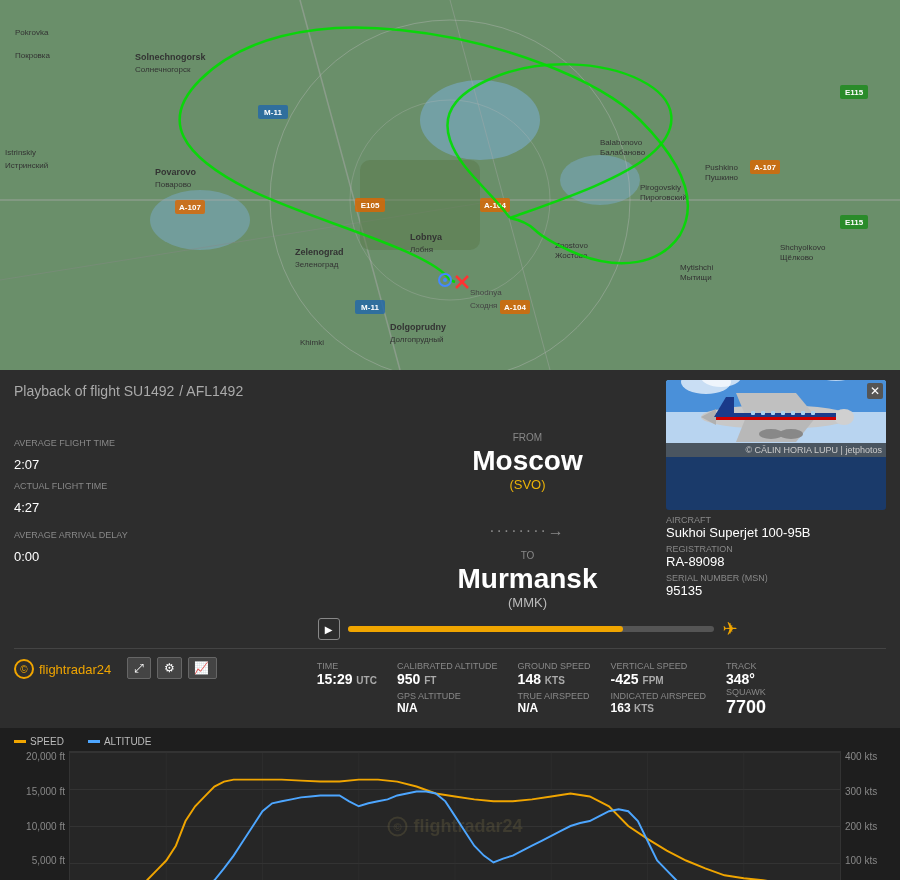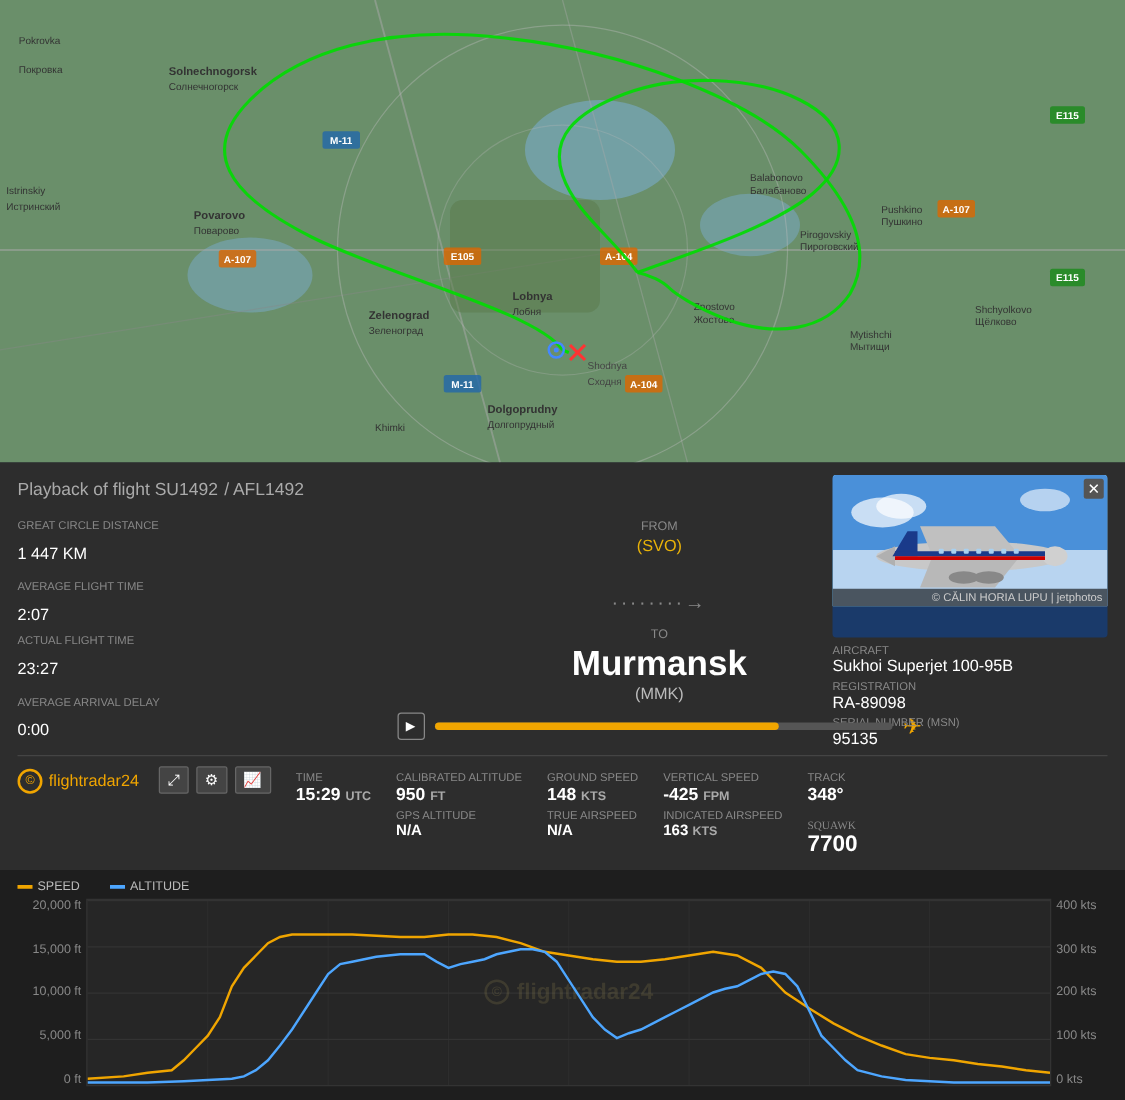--- a/index.html
+++ b/index.html
@@ -33,21 +33,21 @@
       background: #2d2d2d;
       color: #fff;
       padding: 10px 14px 0 14px;
       position: relative;
     }
 
     .panel-title {
       font-size: 18px;
       font-weight: bold;
       color: #ffffff;
-      margin-bottom: 10px;
+      margin-bottom: 26px;
     }
 
     .panel-title span {
       font-weight: normal;
       color: #aaa;
       font-size: 14px;
     }
 
     .flight-meta {
       display: flex;
@@ -166,26 +166,27 @@
       top: 10px;
       width: 220px;
       height: 130px;
       background: #1a3a6a;
       border-radius: 3px;
       overflow: hidden;
     }
 
     .aircraft-photo-img {
       width: 100%;
-      height: 105px;
+      height: 77px;
       background: linear-gradient(160deg, #3a7acc 0%, #87ceeb 50%, #b8d4f0 100%);
       position: relative;
       display: flex;
       align-items: flex-end;
       justify-content: center;
+      border-radius: 18px;
     }
 
     .photo-credit {
       position: absolute;
       bottom: 0;
       left: 0;
       right: 0;
       background: rgba(0,0,0,0.6);
       font-size: 9px;
       color: #ccc;
@@ -589,42 +590,39 @@
       <span class="ac-val">95135</span>
     </div>
   </div>
 
   <div class="panel-title">
     <span>Playback of flight SU1492</span> <span>/ AFL1492</span>
   </div>
 
   <div class="flight-meta">
     <div class="meta-left">
-      <div>
-        <span style="font-size:9px;color:#888;text-transform:uppercase;">GREAT CIRCLE DISTANCE</span><br>
-        <span class="val">1 447 KM</span>
-      </div>
       <div style="margin-top:6px">
         <span style="font-size:9px;color:#888;text-transform:uppercase;">AVERAGE FLIGHT TIME</span><br>
         <span class="val">2:07</span>
       </div>
       <div style="margin-top:0">
         <span style="font-size:9px;color:#888;text-transform:uppercase;">ACTUAL FLIGHT TIME</span><br>
-        <span class="val">23:27</span>
+        <span class="val">4:27</span>
       </div>
       <div style="margin-top:6px">
         <span style="font-size:9px;color:#888;text-transform:uppercase;">AVERAGE ARRIVAL DELAY</span><br>
         <span class="val">0:00</span>
       </div>
     </div>
 
     <div class="meta-center">
       <div class="route-row">
         <div class="airport-from">
           <div class="airport-label">FROM</div>
+          <div class="airport-from city" style="font-size:28px;font-weight:bold;color:#fff;">Moscow</div>
           <div class="airport-from code" style="font-size:13px;color:#eab308;">(SVO)</div>
         </div>
         <div class="arrow-dots">········→</div>
         <div class="airport-to">
           <div class="airport-label">TO</div>
           <div style="font-size:28px;font-weight:bold;color:#fff;">Murmansk</div>
           <div style="font-size:13px;color:#bbb;">(MMK)</div>
         </div>
       </div>
 
@@ -644,21 +642,21 @@
         <div class="fr-icon">©</div>
         <span>flightradar24</span>
       </div>
     </div>
     <div style="display:flex; gap:6px; align-items:center; margin-right:20px; padding-top:2px;">
       <button class="tool-btn">⤢</button>
       <button class="tool-btn">⚙</button>
       <button class="tool-btn">📈</button>
     </div>
 
-    <div class="bottom-stats" style="border-top:none; flex:1;">
+    <div class="bottom-stats" style="border-top:none; flex:1;justify-content:center;">
       <div class="bstat">
         <span class="bs-label">TIME</span>
         <span class="bs-val"><span>15:29</span> <span class="bs-unit">UTC</span></span>
       </div>
       <div class="bstat">
         <span class="bs-label">CALIBRATED ALTITUDE</span>
         <span class="bs-val"><span>950</span> <span class="bs-unit">FT</span></span>
         <span class="bs-label" style="margin-top:4px;">GPS ALTITUDE</span>
         <span class="bs-val" style="font-size:12px;">N/A</span>
       </div>
@@ -670,21 +668,21 @@
       </div>
       <div class="bstat">
         <span class="bs-label">VERTICAL SPEED</span>
         <span class="bs-val"><span>-425</span> <span class="bs-unit">FPM</span></span>
         <span class="bs-label" style="margin-top:4px;">INDICATED AIRSPEED</span>
         <span class="bs-val" style="font-size:12px;"><span>163</span> <span class="bs-unit">KTS</span></span>
       </div>
       <div class="bstat">
         <span class="bs-label">TRACK</span>
         <span class="bs-val">348°</span>
-        <span class="bs-label" style="margin-top:12px;font-family:Liberation Serif, serif;">SQUAWK</span>
+        <span class="bs-label" style="margin-top:0;">SQUAWK</span>
         <span class="bs-val" style="font-size:18px; color:#fff; font-weight:bold;">7700</span>
       </div>
     </div>
   </div>
 </div>
 
 <div id="chart-section">
   <div class="chart-legend">
     <div class="legend-item">
       <div class="legend-dot-speed"></div>

